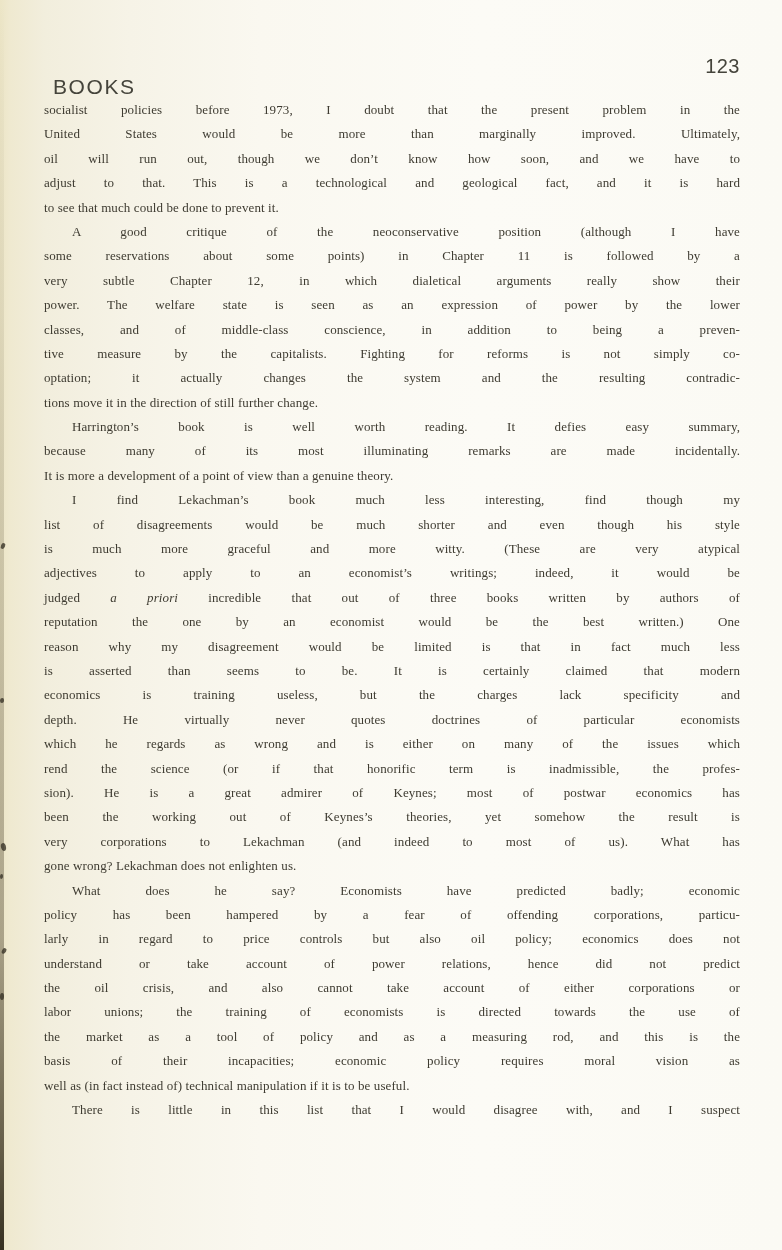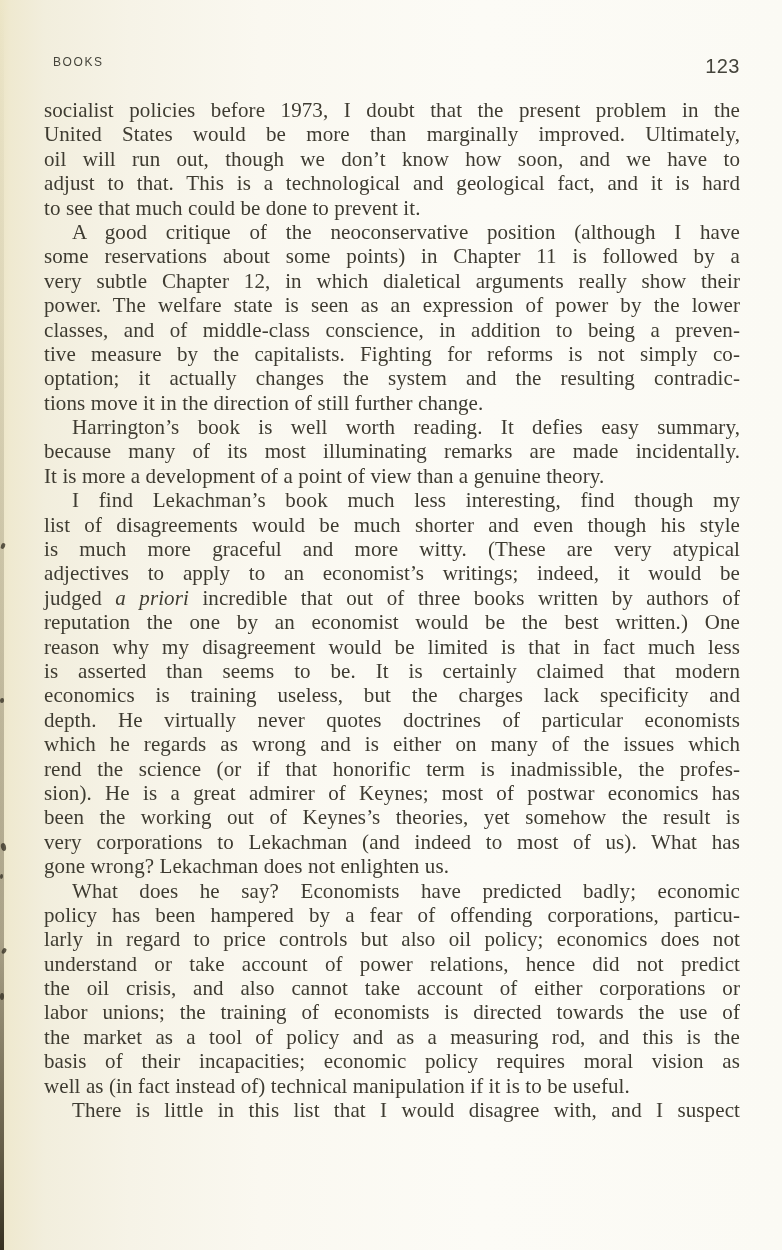--- a/index.html
+++ b/index.html
@@ -56,34 +56,35 @@
     left: 53px;
     top: 55px;
     width: 687px;
     display: flex;
     justify-content: space-between;
     align-items: flex-start;
     font-family: "Liberation Sans", sans-serif;
     color: var(--head-ink);
   }
   .running-head {
-    font-size: 12px;
+    font-size: 21px;
     letter-spacing: 1.6px;
+    margin-top: 20px;
   }
   .page-number {
     font-size: 20px;
     letter-spacing: 0.5px;
   }
   .body-text {
     position: absolute;
     left: 44px;
     top: 98px;
     width: 696px;
     color: var(--ink);
-    font-size: 21px;
+    font-size: 13px;
     letter-spacing: 0.1px;
   }
   .line {
     line-height: 24.4px;
     height: 24.4px;
     text-align: justify;
     text-align-last: justify;
     white-space: nowrap;
     overflow: visible;
   }

